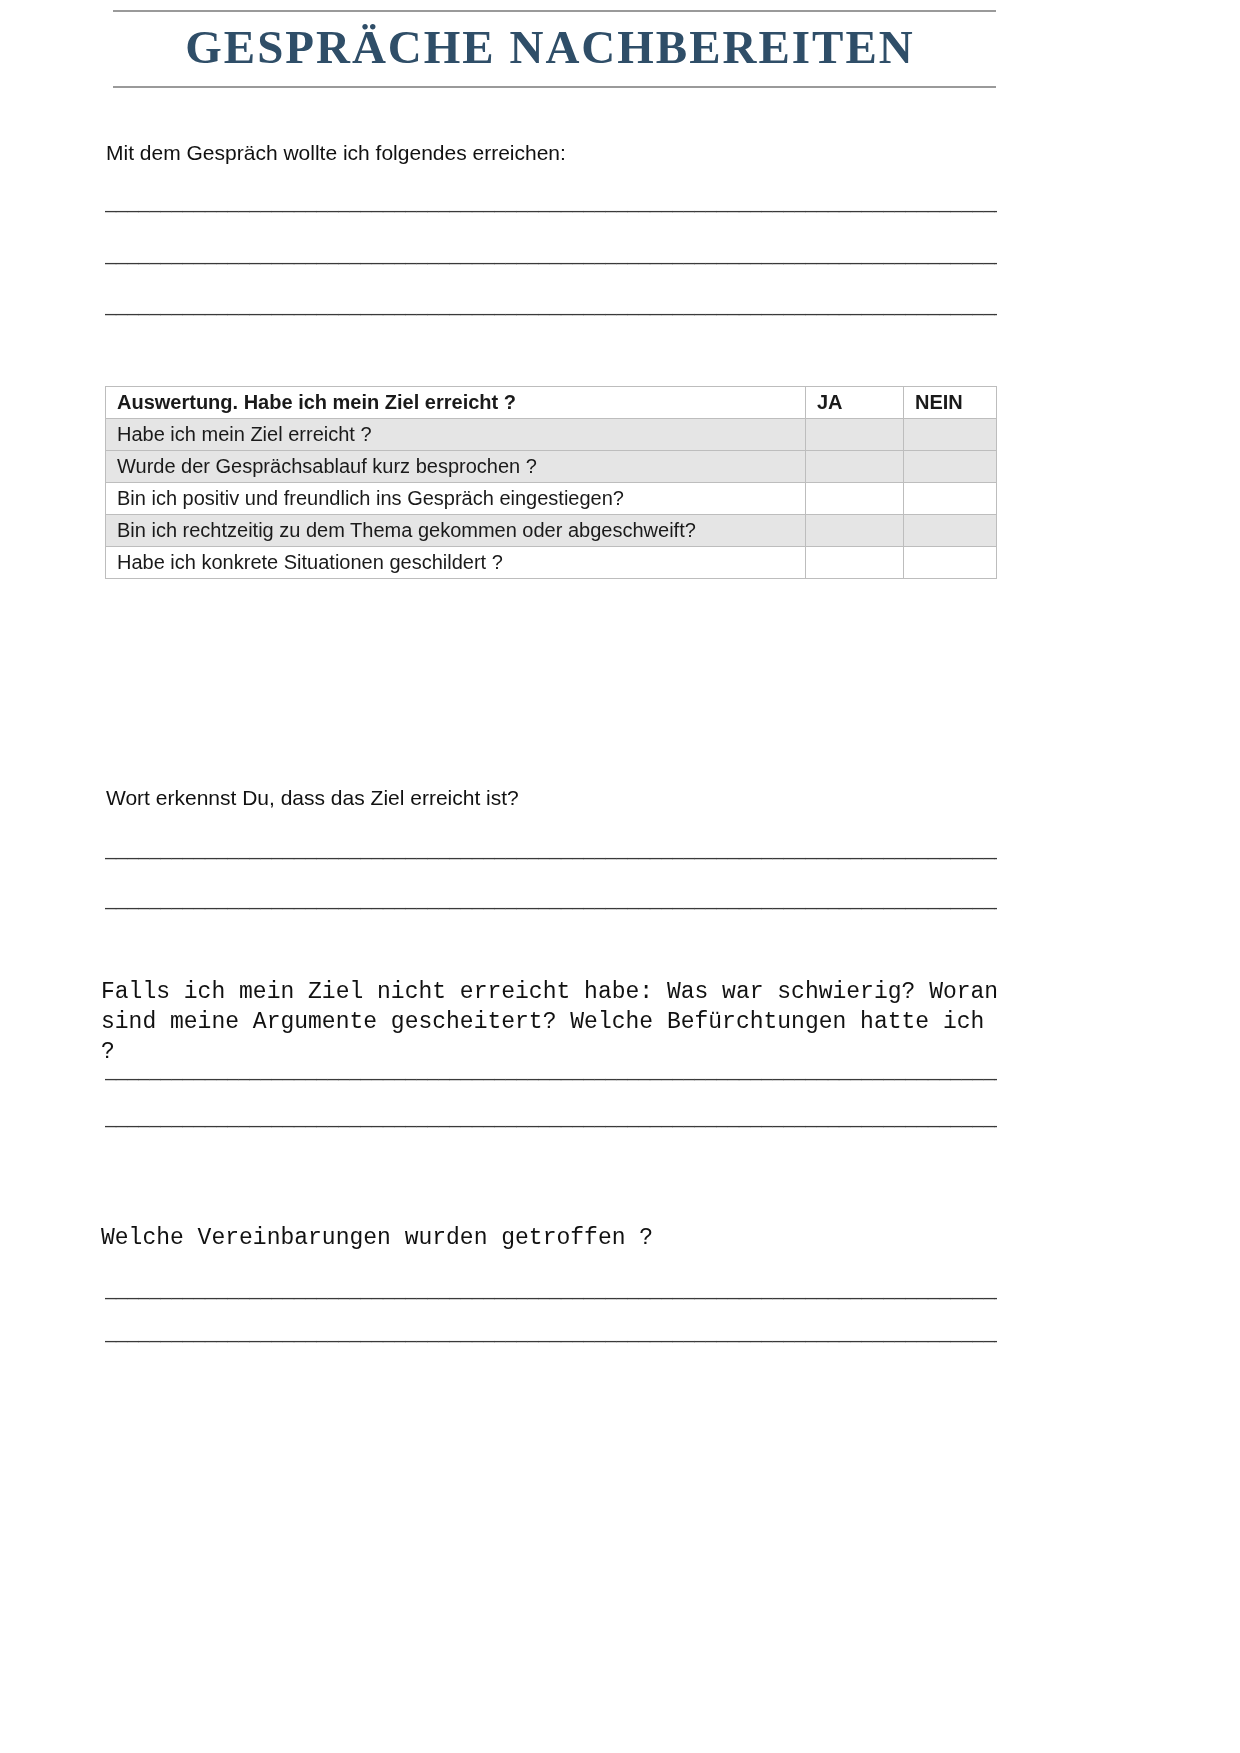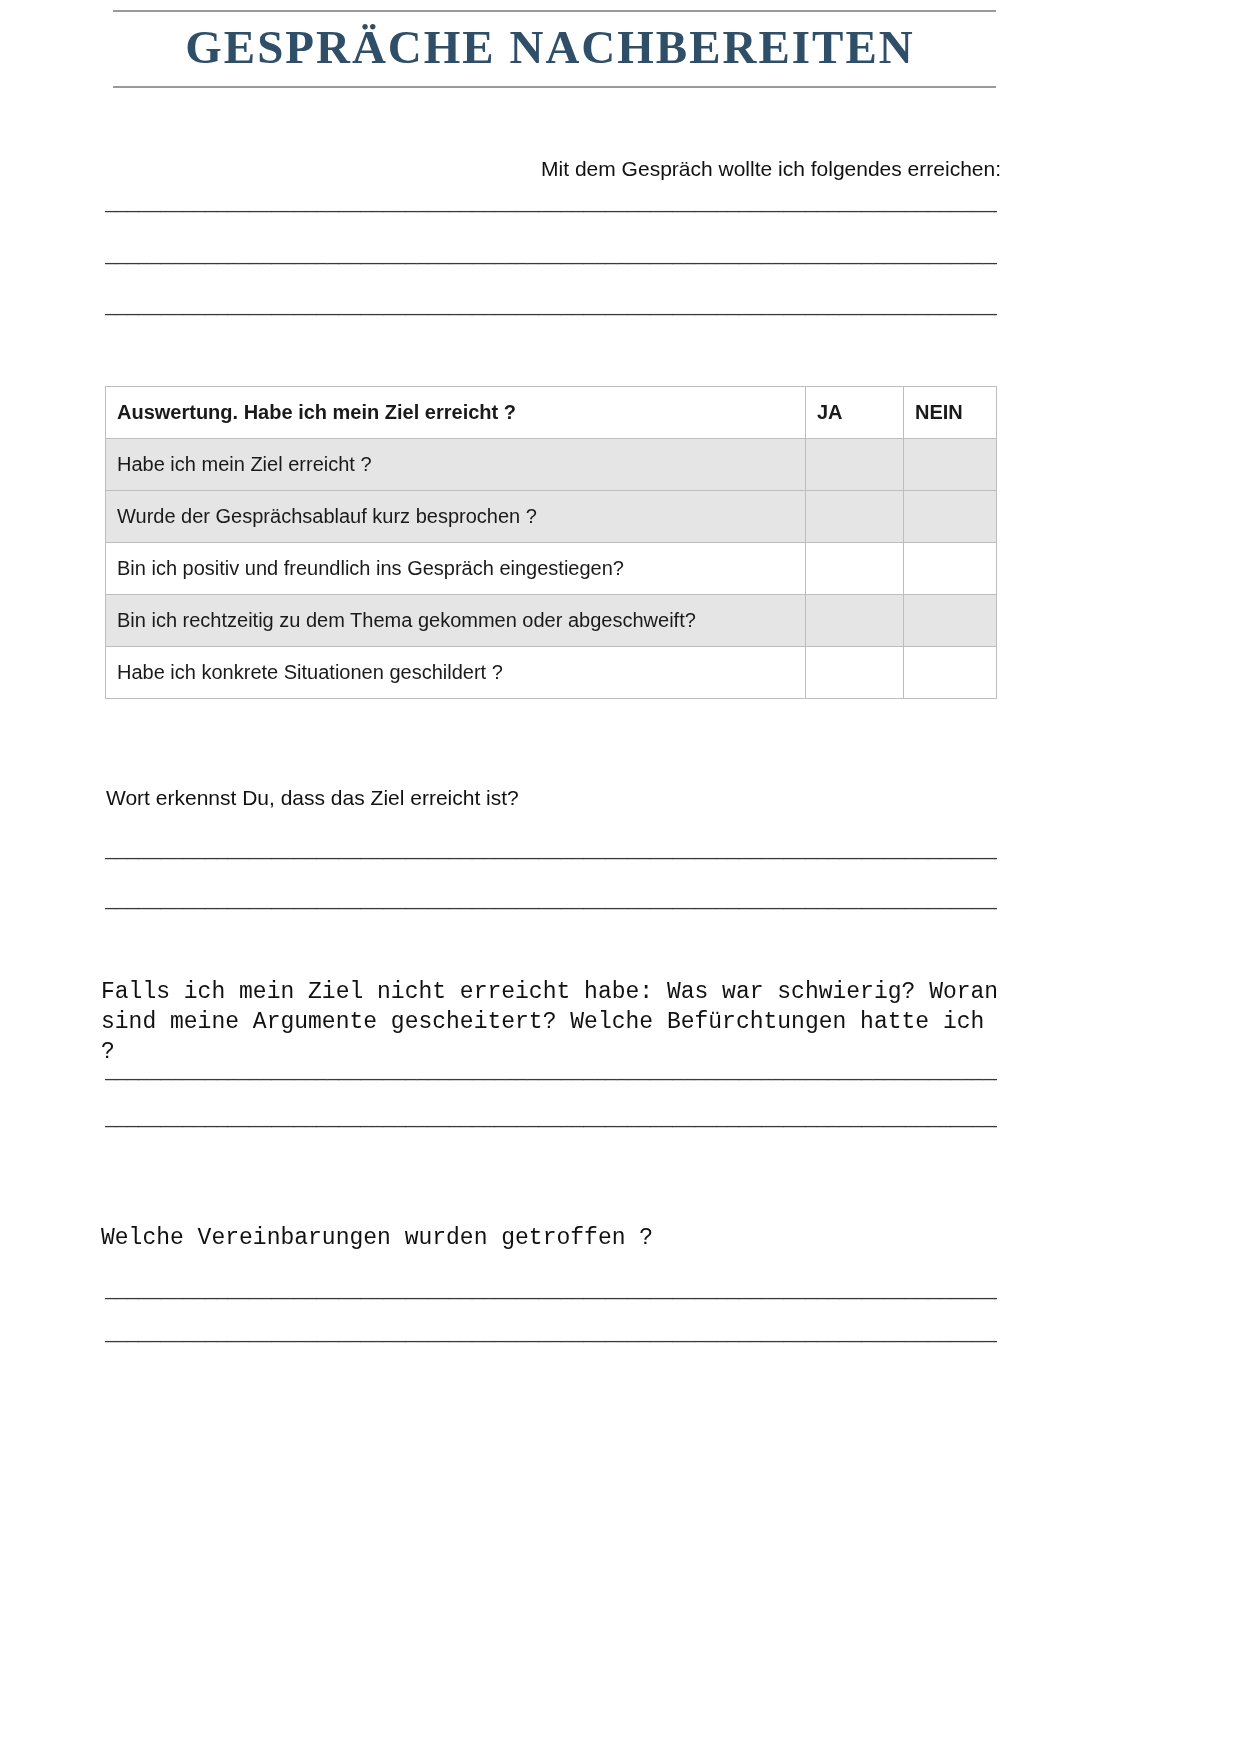--- a/index.html
+++ b/index.html
@@ -72,21 +72,21 @@
   table.eval {
     position: absolute;
     top: 386px;
     left: 105px;
     width: 891px;
     border-collapse: collapse;
     table-layout: fixed;
   }
   table.eval th, table.eval td {
     border: 1px solid #bdbdbd;
-    height: 52px;
+    height: 32px;
     padding: 0 11px;
     font-size: 20px;
     text-align: left;
     vertical-align: middle;
     background: #ffffff;
   }
   table.eval th { font-weight: bold; }
   col.c-q { width: 700px; }
   col.c-ja { width: 98px; }
   col.c-nein { width: 93px; }
@@ -94,21 +94,21 @@
 </style>
 </head>
 <body>
 
 <div class="page">
 
   <div class="rule rule-top"></div>
   <h1 class="page-title">GESPRÄCHE NACHBEREITEN</h1>
   <div class="rule rule-bottom"></div>
 
-  <div class="label-sans" style="top:157px;text-align:right;">Mit dem Gespräch wollte ich folgendes erreichen:</div>
+  <div class="label-sans" style="top:141px;">Mit dem Gespräch wollte ich folgendes erreichen:</div>
 
   <div class="writing-line" style="top:190px;">____________________________________________________________________________________</div>
   <div class="writing-line" style="top:242px;">____________________________________________________________________________________</div>
   <div class="writing-line" style="top:293px;">____________________________________________________________________________________</div>
 
   <table class="eval">
     <colgroup>
       <col class="c-q">
         <col class="c-ja">
         <col class="c-nein">

